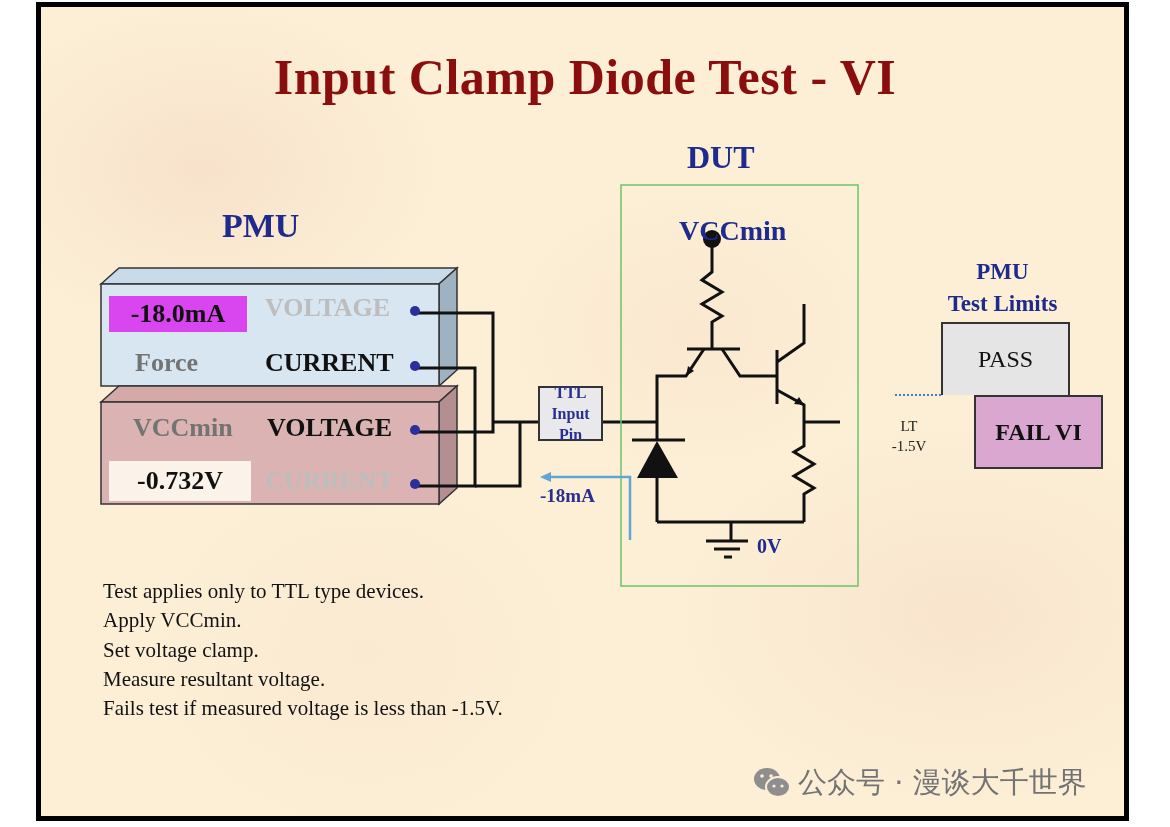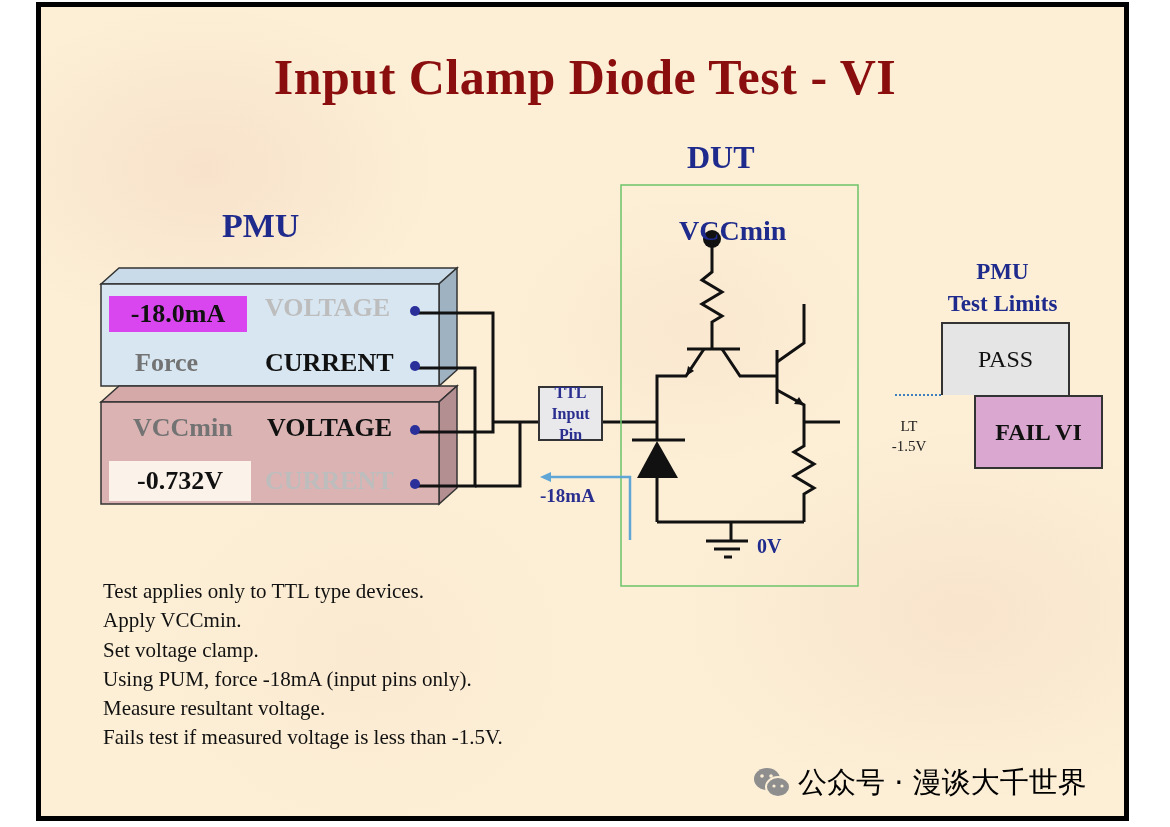--- a/index.html
+++ b/index.html
@@ -50,21 +50,21 @@
   .fail-box {
     left: 941px; top: 395px; width: 129px; height: 74px; box-sizing: border-box;
     border: 2px solid #333; background: #d9a7cf;
     display:flex; align-items:center; justify-content:center; font-size: 24px; font-weight: bold; color: #111; margin-left: 33px;
   }
   .lt-label { left: 880px; top: 416px; width: 58px; text-align: center; font-size: 15px; line-height: 20px; color: #222; }
 
   .notes { left: 103px; top: 577px; font-size: 21px; line-height: 29.3px; color: #111; }
   .notes div { white-space: nowrap; }
 
-  .watermark { left: 752px; top: 763px; display: flex; align-items: center; font-family: "DejaVu Sans", sans-serif; font-size: 29px; color: #000000; white-space: nowrap; }
+  .watermark { left: 752px; top: 763px; display: flex; align-items: center; font-family: "DejaVu Sans", sans-serif; font-size: 29px; color: #737373; white-space: nowrap; }
   .wm-icon { width: 40px; height: 34px; margin-right: 6px; }
   svg.wires { position: absolute; left: 0; top: 0; }
 </style>
 </head>
 <body>
 
 <div class="slide"></div>
 
 <div class="abs title">Input Clamp Diode Test - VI</div>
 
@@ -164,21 +164,20 @@
 <div class="abs fail-box">FAIL VI</div>
 <div class="abs lt-label">
   <div>LT</div>
   <div>-1.5V</div>
 </div>
 
 <div class="abs notes">
   <div>Test applies only to TTL type devices.</div>
   <div>Apply VCCmin.</div>
   <div>Set voltage clamp.</div>
-  <div>Using PUM, force -18mA (input pins only).</div>
   <div>Measure resultant voltage.</div>
   <div>Fails test if measured voltage is less than -1.5V.</div>
 </div>
 
 <div class="abs watermark">
   <svg class="wm-icon" viewBox="0 0 40 34">
     <ellipse cx="15" cy="13" rx="13" ry="11" fill="#8e8e8e"></ellipse>
     <ellipse cx="26" cy="21" rx="12" ry="10" fill="#8e8e8e" stroke="#fcefd6" stroke-width="2"></ellipse>
     <circle cx="10" cy="10" r="1.8" fill="#fcefd6"></circle>
     <circle cx="19" cy="10" r="1.8" fill="#fcefd6"></circle>

